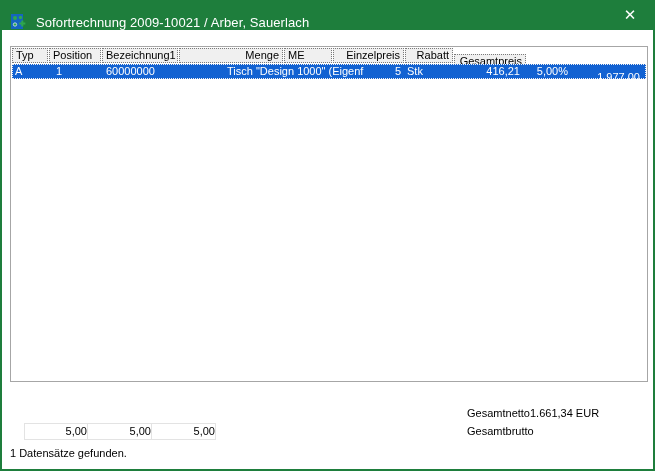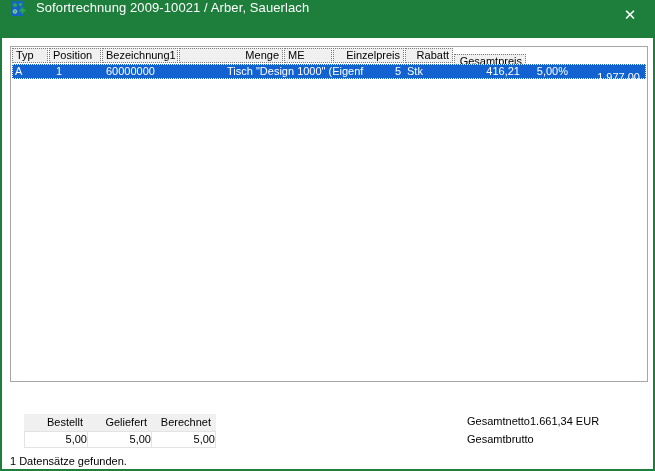--- a/index.html
+++ b/index.html
@@ -5,35 +5,35 @@
   html,body{margin:0;padding:0;background:#3a3a3a;}
   *{box-sizing:border-box;}
   body{font-family:"Liberation Sans","DejaVu Sans",sans-serif;}
 
   .window{
     position:relative;width:655px;height:471px;background:#fff;
     border-left:2px solid var(--accent);border-right:2px solid var(--accent);
     border-bottom:2px solid var(--accent);overflow:hidden;
   }
   .titlebar{
-    height:38px;background:var(--accent);display:flex;align-items:flex-start;
+    height:30px;background:var(--accent);display:flex;align-items:flex-end;
     padding-left:9px;color:#fff;
   }
   .titlebar .app-icon{width:17px;height:17px;margin-right:8px;flex:0 0 auto;}
   .title-text{font-size:13px;letter-spacing:.1px;white-space:nowrap;}
   .close-btn{
     margin-left:auto;width:46px;height:30px;display:flex;align-items:center;
     justify-content:center;color:#fff;font-size:15px;cursor:default;
   }
 
   .content{position:relative;width:651px;height:439px;background:#fff;}
 
   
   .grid{
-    position:absolute;left:8px;top:8px;width:638px;height:336px;
+    position:absolute;left:8px;top:16px;width:638px;height:336px;
     border:1px solid #a6a6a6;background:#fff;overflow:hidden;
   }
   .grid-header{display:flex;height:17px;background:#fff;padding-top:1px;padding-left:1px;}
   .hcell{
     height:15px;background:#f0f0f0;border:1px dotted #7a7a7a;
     font-size:11px;color:#000;padding:0 3px;line-height:13px;
     white-space:nowrap;overflow:hidden;margin-right:1px;flex:0 0 auto;
   }
   .hcell.r{text-align:right;}
   .row{
@@ -113,25 +113,20 @@
         <div class="dcell c-art" style="padding-left:6px;">60000000</div>
         <div class="dcell c-bez ovf">Tisch "Design 1000" (Eigenf</div>
         <div class="dcell c-men r">5</div>
         <div class="dcell c-me">Stk</div>
         <div class="dcell c-ein r">416,21</div>
         <div class="dcell c-rab r">5,00%</div>
         <div class="dcell c-ges r">1.977,00</div>
       </div>
     </div>
 
-    <div class="qty-head">
-      <div class="qh">Bestellt</div>
-      <div class="qh">Geliefert</div>
-      <div class="qh">Berechnet</div>
-    </div>
     <div class="qty-vals">
       <div class="qv">5,00</div>
       <div class="qv">5,00</div>
       <div class="qv">5,00</div>
     </div>
 
     <div class="totals">
       <div class="tot-row">
         <span>Gesamtnetto</span>
         <span>1.661,34 EUR</span>

